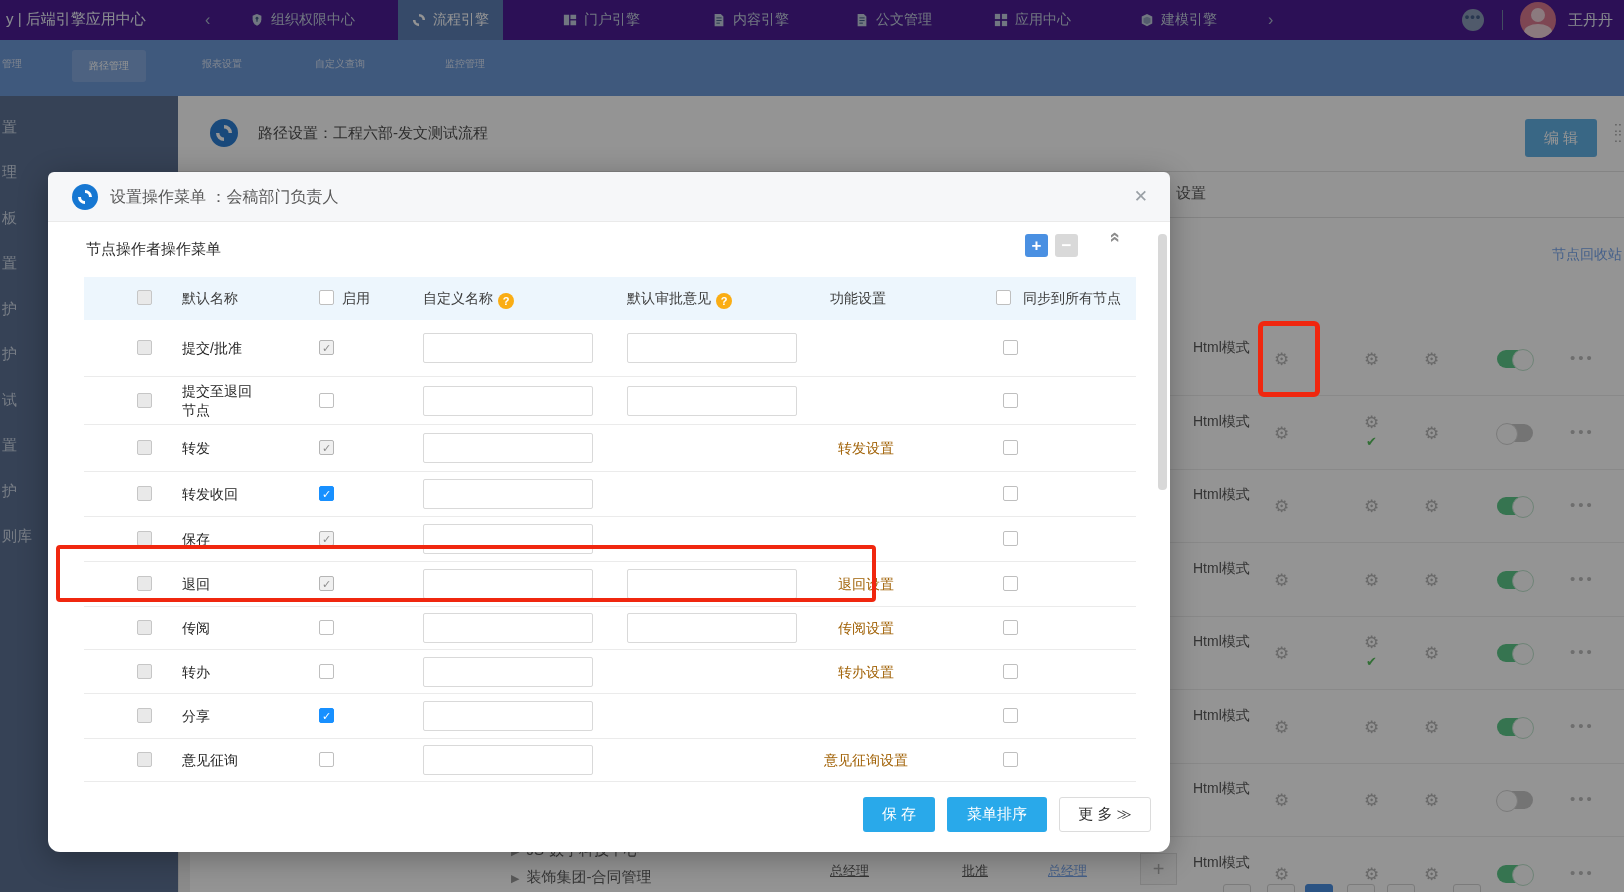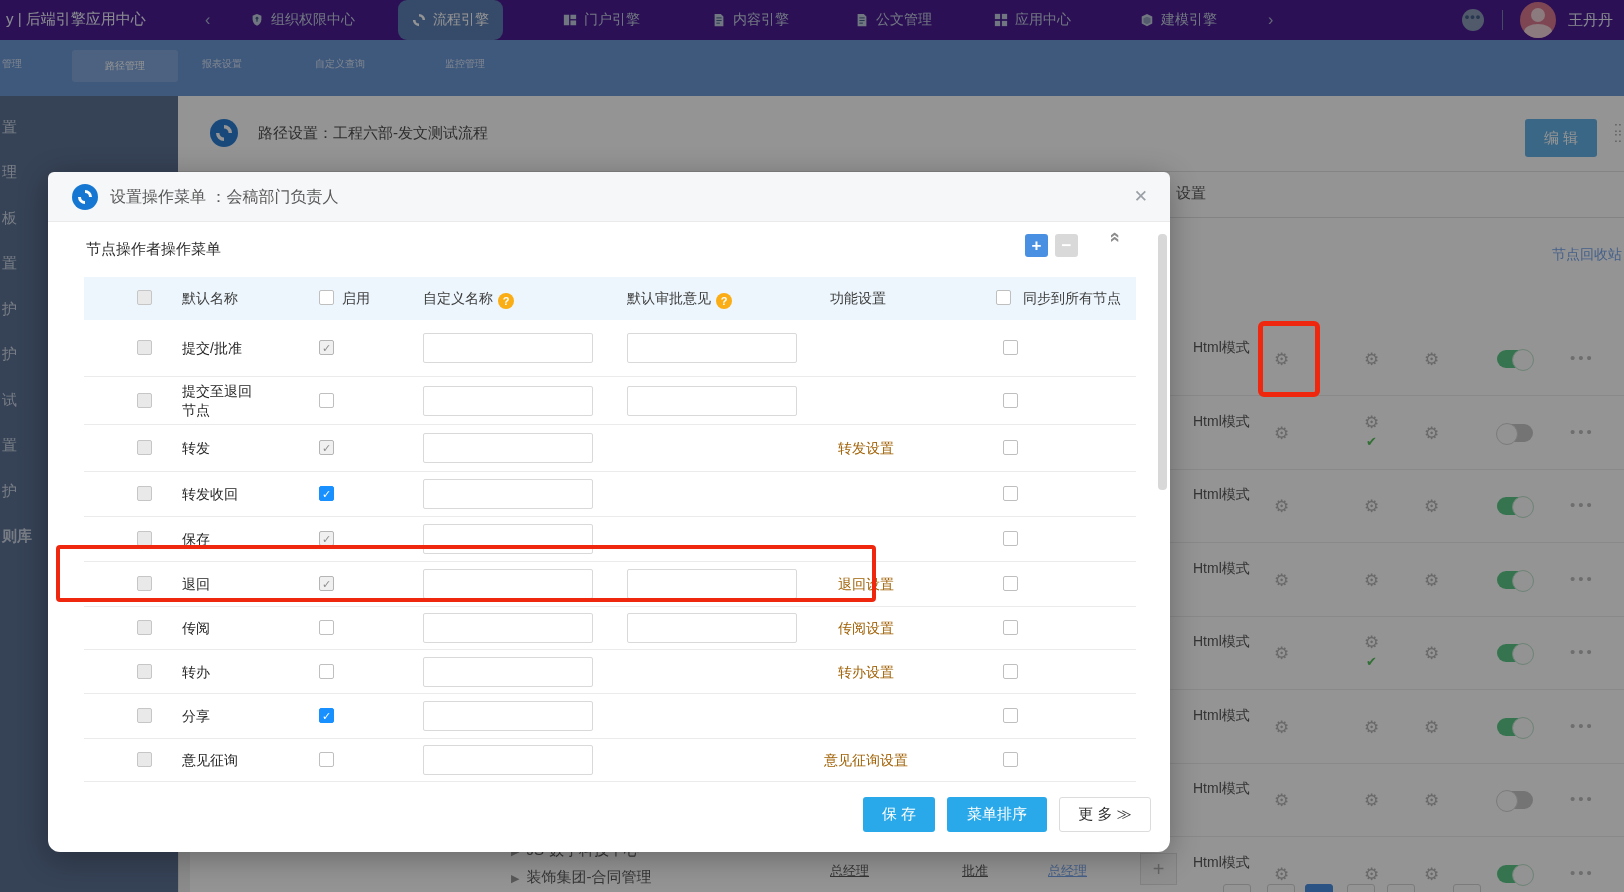--- a/index.html
+++ b/index.html
@@ -20,21 +20,21 @@
     color:#46608b; text-align:center; line-height:15px; font-size:13px; font-weight:bold; letter-spacing:1px; }
   .tdiv { position:absolute; top:10px; width:1px; height:20px; background:#7387a5; }
   .avatar { position:absolute; width:36px; height:36px; border-radius:50%; background:#d9798f; overflow:hidden; }
   .avatar:before { content:""; position:absolute; left:11px; top:6px; width:14px; height:14px; border-radius:50%; background:#efd3da; }
   .avatar:after { content:""; position:absolute; left:4px; top:22px; width:28px; height:16px; border-radius:50% 50% 0 0; background:#efd3da; }
   .uname { position:absolute; top:11px; color:#e8edf5; font-size:15px; white-space:nowrap; }
 
   .subbar { position:absolute; left:0; top:40px; width:1624px; height:56px; background:#6d99d8; }
   .stab { position:absolute; top:17px; color:#dbe6f7; font-size:10px; white-space:nowrap; }
   .stab.active { top:10px; background:rgba(255,255,255,.17); border-radius:3px;
-    padding:9px 33px; color:#fff; }
+    padding:9px 17px; color:#fff; }
 
   .sidebar { position:absolute; left:0; top:96px; width:178px; height:796px; background:#5d7295; }
   .sitem { position:absolute; left:2px; color:#cfd8e6; font-size:15px; white-space:nowrap; }
 
   .content { position:absolute; left:178px; top:96px; width:1446px; height:796px; background:#fff; }
   .pagehead { position:absolute; left:178px; top:96px; width:1446px; height:76px; background:#fff;
     border-bottom:1px solid #e4e4e4; }
   .picon { position:absolute; width:28px; height:28px; border-radius:50%; background:#2b7fd4; }
   .picon svg { position:absolute; left:5px; top:5px; width:18px; height:18px; }
   .ptitle { position:absolute; left:258px; top:124px; font-size:15px; color:#4f4f4f; }
@@ -137,21 +137,21 @@
     <div class="tnav" style="left:250px;">
       <span class="ticon">
           <svg viewBox="0 0 16 16">
             <path fill="#c3cede" d="M8 1l5 2v4c0 3.5-2.2 6.2-5 7.5C5.2 13.2 3 10.5 3 7V3l5-2z"></path>
             <circle cx="8" cy="6" r="1.6" fill="#46608b"></circle>
             <rect x="7.3" y="6.5" width="1.4" height="3.5" fill="#46608b"></rect>
           </svg>
         </span>
       <span>组织权限中心</span>
     </div>
-    <div class="tnav active" style="left:398px;border-radius:9px;">
+    <div class="tnav active" style="left:398px;">
       <span class="ticon">
           <svg viewBox="0 0 16 16">
             <path fill="#fff" d="M8 1a7 7 0 0 1 7 7h-3a4 4 0 0 0-4-4V1z"></path>
             <path fill="#fff" d="M8 15a7 7 0 0 1-7-7h3a4 4 0 0 0 4 4v3z"></path>
           </svg>
         </span>
       <span>流程引擎</span>
     </div>
     <div class="tnav" style="left:563px;">
       <span class="ticon">
@@ -223,21 +223,21 @@
   <div class="sidebar" id="sidebar">
       <div class="sitem" style="top: 22px;">置</div>
       <div class="sitem" style="top: 67px;">理</div>
       <div class="sitem" style="top: 113px;">板</div>
       <div class="sitem" style="top: 158px;">置</div>
       <div class="sitem" style="top: 204px;">护</div>
       <div class="sitem" style="top: 249px;">护</div>
       <div class="sitem" style="top: 295px;">试</div>
       <div class="sitem" style="top: 340px;">置</div>
       <div class="sitem" style="top: 386px;">护</div>
-      <div class="sitem" style="top: 431px; font-weight: bold;">则库</div>
+      <div class="sitem" style="top: 431px;">则库</div>
     </div>
 
   <div class="content"></div>
   <div class="pagehead"></div>
   <div class="picon" style="left:210px; top:119px;">
     <svg viewBox="0 0 18 18">
         <path fill="#fff" d="M9 1a8 8 0 0 1 8 8h-3.4A4.6 4.6 0 0 0 9 4.4V1z"></path>
         <path fill="#fff" d="M9 17a8 8 0 0 1-8-8h3.4A4.6 4.6 0 0 0 9 13.6V17z"></path>
       </svg>
   </div>

